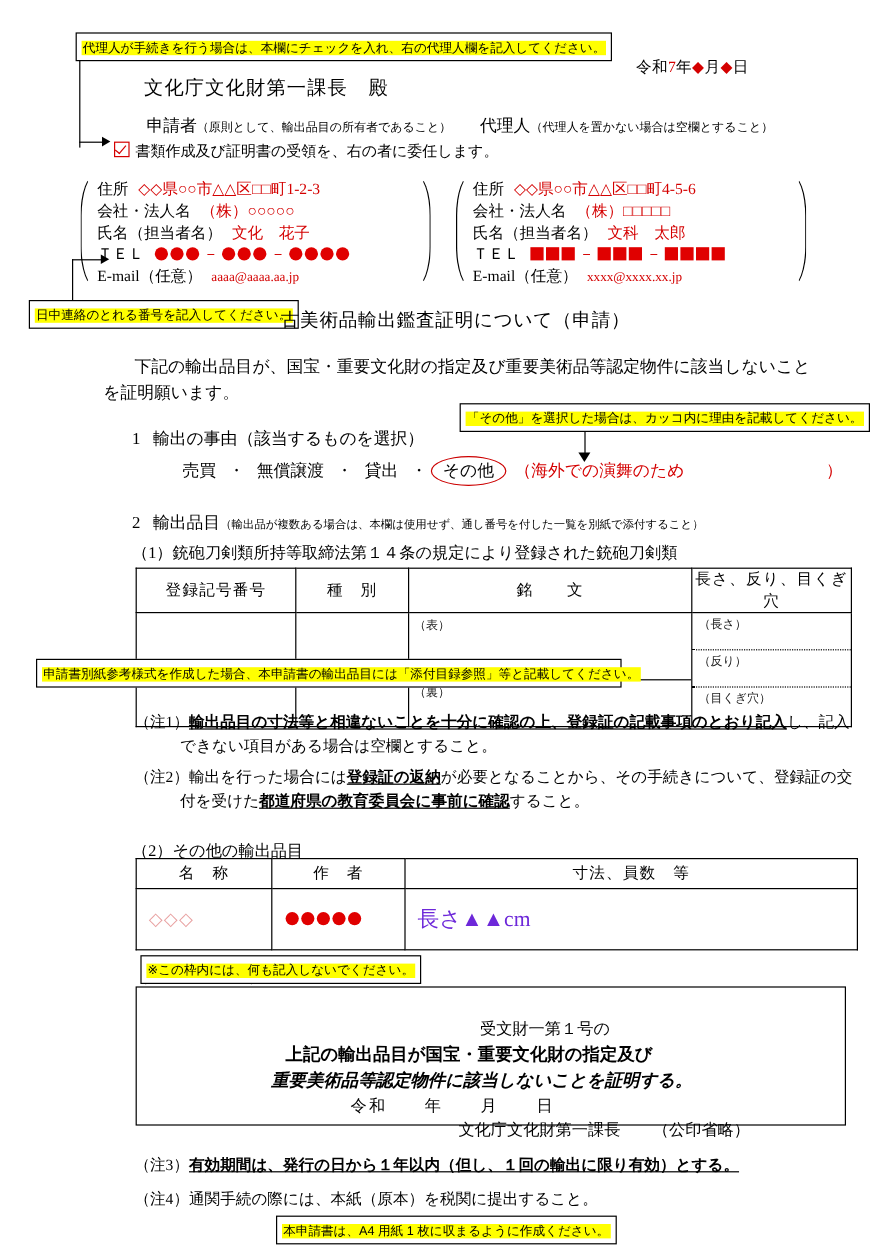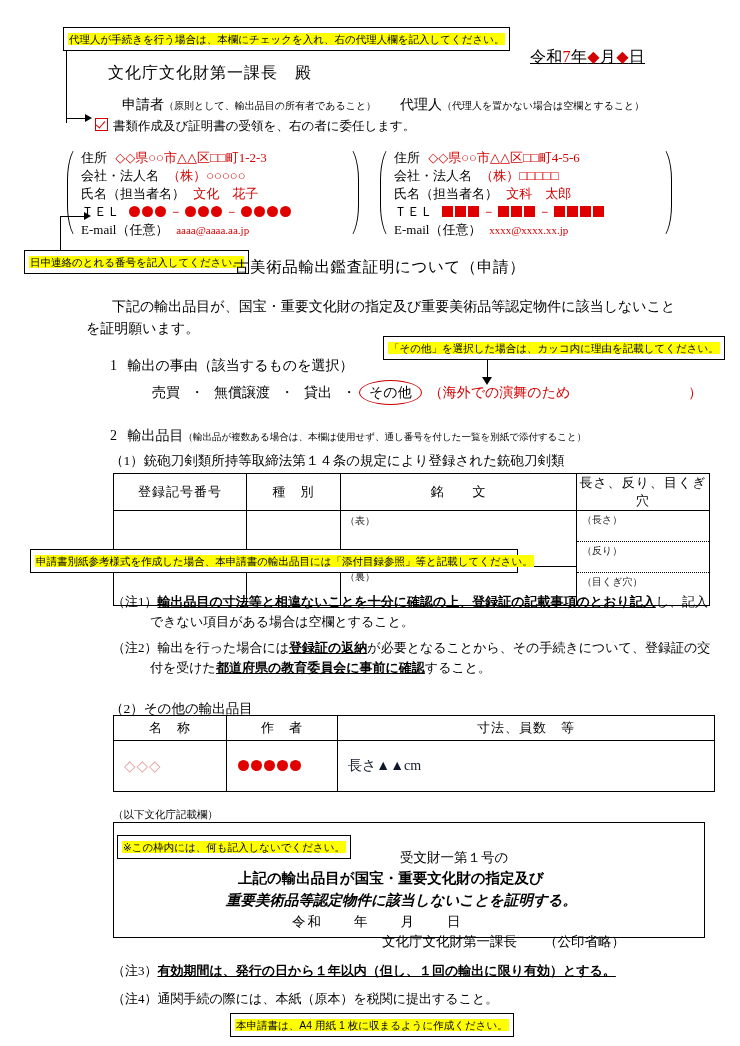--- a/index.html
+++ b/index.html
@@ -39,26 +39,25 @@
     padding: 3px 4px 3px 4px;
     box-sizing: border-box;
     white-space: nowrap;
   }
   .tiny  { font-size: 9.5px; }
 
   
   #top-callout { left: 63px; top: 27px; }
   #doc-date {
     left: 530px; top: 47px;
-    font-size: 16px;
+    font-size: 13px;
     letter-spacing: 0.3px;
-    text-decoration: underline;
   }
   #addressee {
-    left: 108px; top: 63px;
+    left: 120px; top: 63px;
     font-size: 16px;
     letter-spacing: 1px;
   }
   #applicant-head { left: 122px; top: 96px; font-size: 14px; }
   #agent-head     { left: 400px; top: 96px; font-size: 14px; }
   .role-note { font-size: 10px; }
 
   #delegate-line { left: 95px; top: 118px; font-size: 12.5px; }
   .chk {
     display: inline-block;
@@ -309,34 +308,34 @@
   }
   #table2 tbody td {
     height: 50px;
     vertical-align: middle;
     padding: 0 10px;
   }
   .t2-c1 { width: 110px; }
   .t2-c2 { width: 108px; }
   .t2-c3 { width: 374px; }
   .diamonds { color: #e8a0a0; font-size: 15px; letter-spacing: 1px; }
-  .t2-size { color: #0f172a; font-size: 14px; }
+  .t2-size { color: #6d28d9; font-size: 18px; }
 
   
   #cert-note { left: 113px; top: 808px; font-size: 10.5px; }
   #cert-box {
     position: absolute;
     left: 113px; top: 822px;
     width: 592px;
     height: 116px;
     border: 1.3px solid #000;
     box-sizing: border-box;
     text-align: center;
   }
-  #nowrite-callout { left: 117px; top: 835px; }
+  #nowrite-callout { left: 117px; top: 796px; }
   #cert-no   { position: absolute; left: 286px; top: 26px; font-size: 13.5px; }
   #cert-l1   { position: absolute; left: 124px; top: 46px; font-size: 14.5px; font-weight: bold; }
   #cert-l2   { position: absolute; left: 112px; top: 68px; font-size: 14.5px; font-weight: bold; font-style: italic; }
   #cert-date { position: absolute; left: 178px; top: 90px; font-size: 13.5px; letter-spacing: 2px; }
   #cert-sign { position: absolute; left: 268px; top: 110px; font-size: 13.5px; }
 
   
   #note3 { left: 112px; top: 962px; font-size: 13px; }
   #note4 { left: 112px; top: 990px; font-size: 13px; }
   #a4-callout { left: 230px; top: 1013px; }

